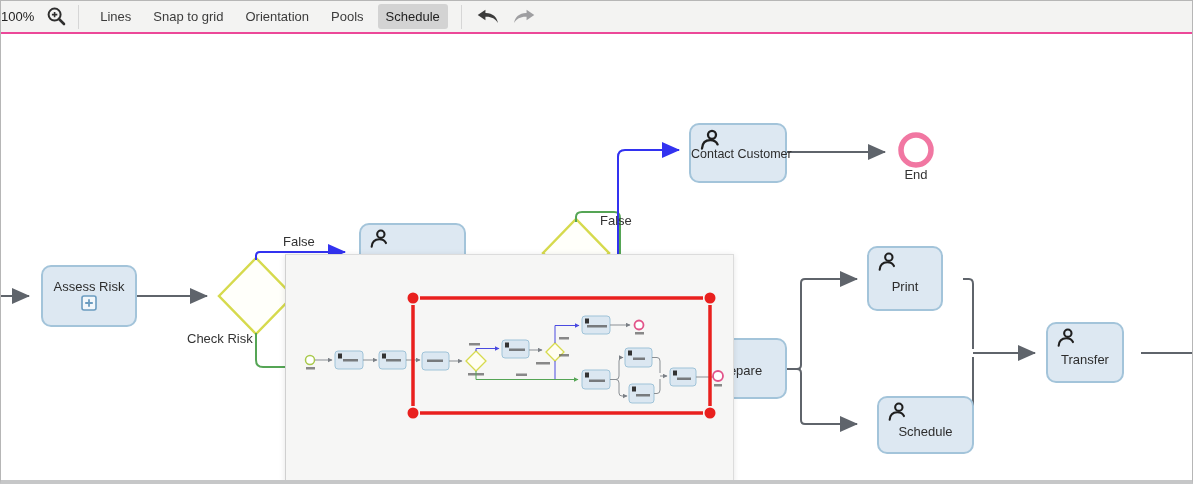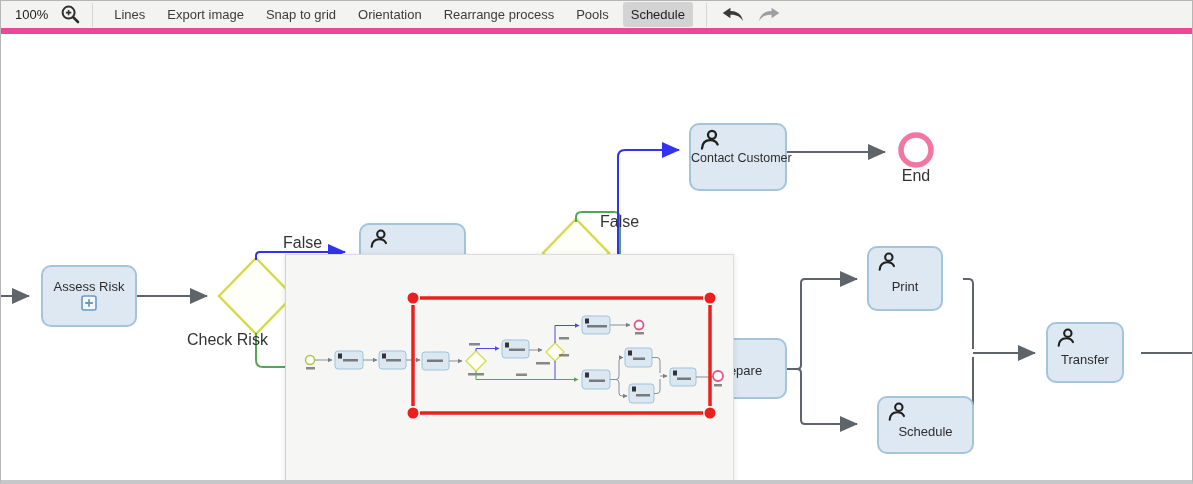--- a/index.html
+++ b/index.html
@@ -5,39 +5,39 @@
   html,body{margin:0;padding:0;background:#e8e8e8;}
   *{box-sizing:border-box;}
   .app{
     position:relative;width:1193px;height:484px;background:#ffffff;
     border:1px solid #b6b6b6;border-bottom:4px solid #c6c7c8;
     font-family:"Liberation Sans",sans-serif;overflow:hidden;
   }
   
   .toolbar{
     position:absolute;left:0;top:0;right:0;height:33px;z-index:10;
-    background:#f3f3f2;border-bottom:6px solid #ec4899;
-    display:flex;align-items:center;padding-left:14px;color:#3c3c3c;font-size:13px;
+    background:#f3f3f2;border-bottom:2px solid #ec4899;
+    display:flex;align-items:center;color:#3c3c3c;font-size:13px;
   }
   .tb-zoom{color:#222;margin-right:10px;}
   .tb-icon{display:inline-flex;align-items:center;justify-content:center;width:24px;height:24px;cursor:pointer;}
   .tb-sep{width:1px;height:24px;background:#d6d6d6;margin:0 10px;}
   .tb-item{padding:5px 8px;margin:0 3px;border-radius:3px;cursor:pointer;white-space:nowrap;}
   .tb-item.active{background:#d3d3d3;color:#222;}
   
   .canvas{position:absolute;left:0;top:33px;right:0;bottom:0;background:#fff;}
   svg.layer{position:absolute;left:0;top:0;pointer-events:none;}
   .task{
     position:absolute;background:#dde8f2;border:2px solid #a3c4da;border-radius:10px;
     color:#2d2d2d;font-size:13px;z-index:2;
   }
   .task .picon{position:absolute;left:7px;top:3px;}
   .task .tlabel{position:absolute;left:0;right:0;top:62%;transform:translateY(-50%);text-align:center;white-space:nowrap;}
   .task .tlabel.mid{top:52%;}
-  .lbl{position:absolute;color:#333;font-size:16px;z-index:3;white-space:nowrap;}
+  .lbl{position:absolute;color:#333;font-size:13px;z-index:3;white-space:nowrap;}
   
   .task.assess{display:flex;flex-direction:column;align-items:center;justify-content:center;gap:1px;}
   
   .overview{
     position:absolute;left:284px;top:220px;width:449px;height:229px;z-index:5;
     background:#f6f6f5;border:1px solid #dcdcdc;border-left-color:#d0d0d0;
     box-shadow:0 1px 6px rgba(0,0,0,.10);
   }
 </style>
 </head>
@@ -49,24 +49,22 @@
     <span class="tb-zoom">100%</span>
     <span class="tb-icon">
       <svg width="21" height="21" viewBox="0 0 21 21">
         <circle cx="8.6" cy="8.6" r="6" fill="none" stroke="#2e2e2e" stroke-width="2"></circle>
         <path d="M13 13 L18 18" stroke="#2e2e2e" stroke-width="2.6" stroke-linecap="round"></path>
         <path d="M8.6 5.9 V11.3 M5.9 8.6 H11.3" stroke="#2e2e2e" stroke-width="1.6"></path>
       </svg>
     </span>
     <span class="tb-sep"></span>
     <span class="tb-item">Lines</span>
-    <span class="tb-item">Export image</span>
     <span class="tb-item">Snap to grid</span>
     <span class="tb-item">Orientation</span>
-    <span class="tb-item">Rearrange process</span>
     <span class="tb-item">Pools</span>
     <span class="tb-item active">Schedule</span>
     <span class="tb-sep"></span>
     <span class="tb-icon" style="margin:0 4px;">
       <svg width="26" height="17" viewBox="0 0 28 18">
         <path d="M11 1 L2 7.2 L11 13.4 L11 9.3 C18 9 22.5 11.5 25.6 16.6 C24.6 9.6 19 4.6 11 4.9 Z" fill="#3b3b3b"></path>
       </svg>
     </span>
     <span class="tb-icon" style="margin-left:8px;">
       <svg width="26" height="17" viewBox="0 0 28 18">
@@ -137,21 +135,21 @@
 
     <div class="task" style="left:358px;top:189px;width:107px;height:60px;">
       <span class="picon">
         <svg width="22" height="22" viewBox="0 0 24 24" fill="none" stroke="#1f1f1f" stroke-width="2.3" stroke-linecap="round">
           <circle cx="14" cy="6.8" r="4"></circle>
           <path d="M4 20.5 C4.4 14.8 7.8 12.2 12.3 12.2 C16 12.2 18.4 13.8 19.6 16.4"></path>
         </svg>
       </span>
     </div>
 
-    <div class="task" style="left:688px;top:89px;width:98px;height:68px;">
+    <div class="task" style="left:688px;top:89px;width:98px;height:60px;">
       <span class="picon">
         <svg width="24" height="24" viewBox="0 0 24 24" fill="none" stroke="#1f1f1f" stroke-width="2.3" stroke-linecap="round">
           <circle cx="14" cy="6.8" r="4"></circle>
           <path d="M4 20.5 C4.4 14.8 7.8 12.2 12.3 12.2 C16 12.2 18.4 13.8 19.6 16.4"></path>
         </svg>
       </span>
       <span class="tlabel mid" style="font-size:12.5px;">Contact Customer</span>
     </div>
 
     <div class="task" style="left:690px;top:304px;width:96px;height:61px;">

